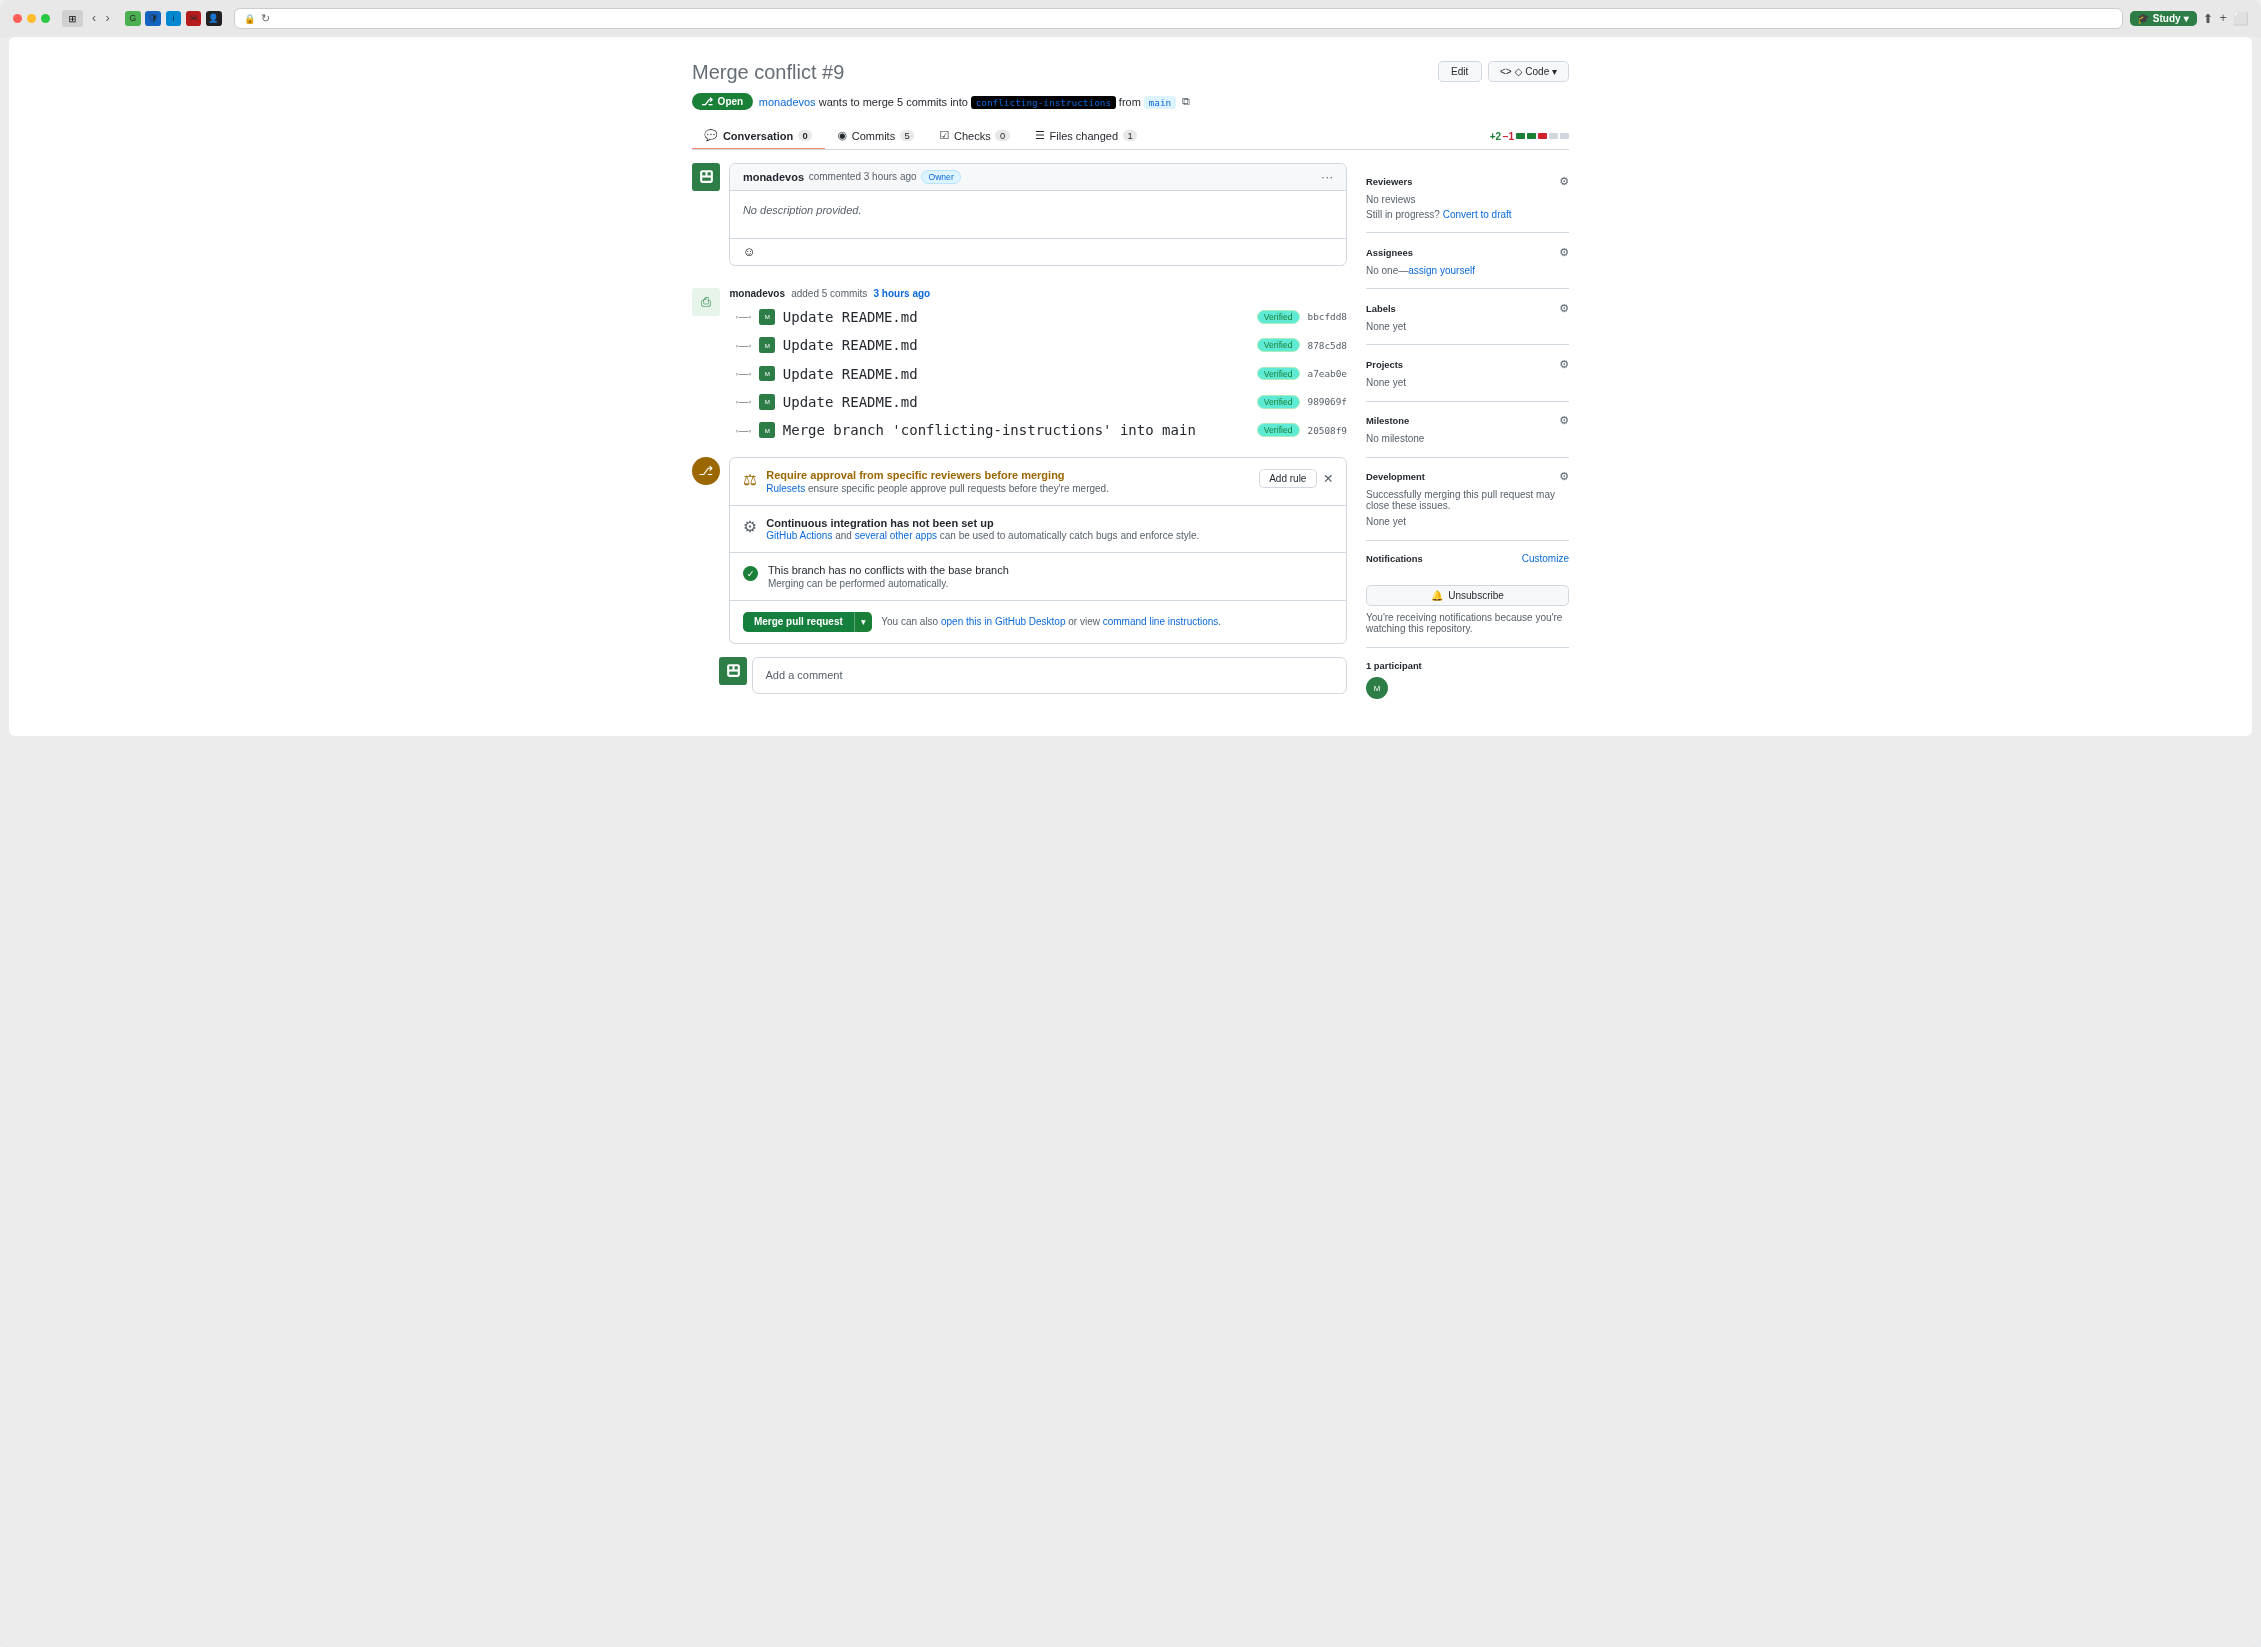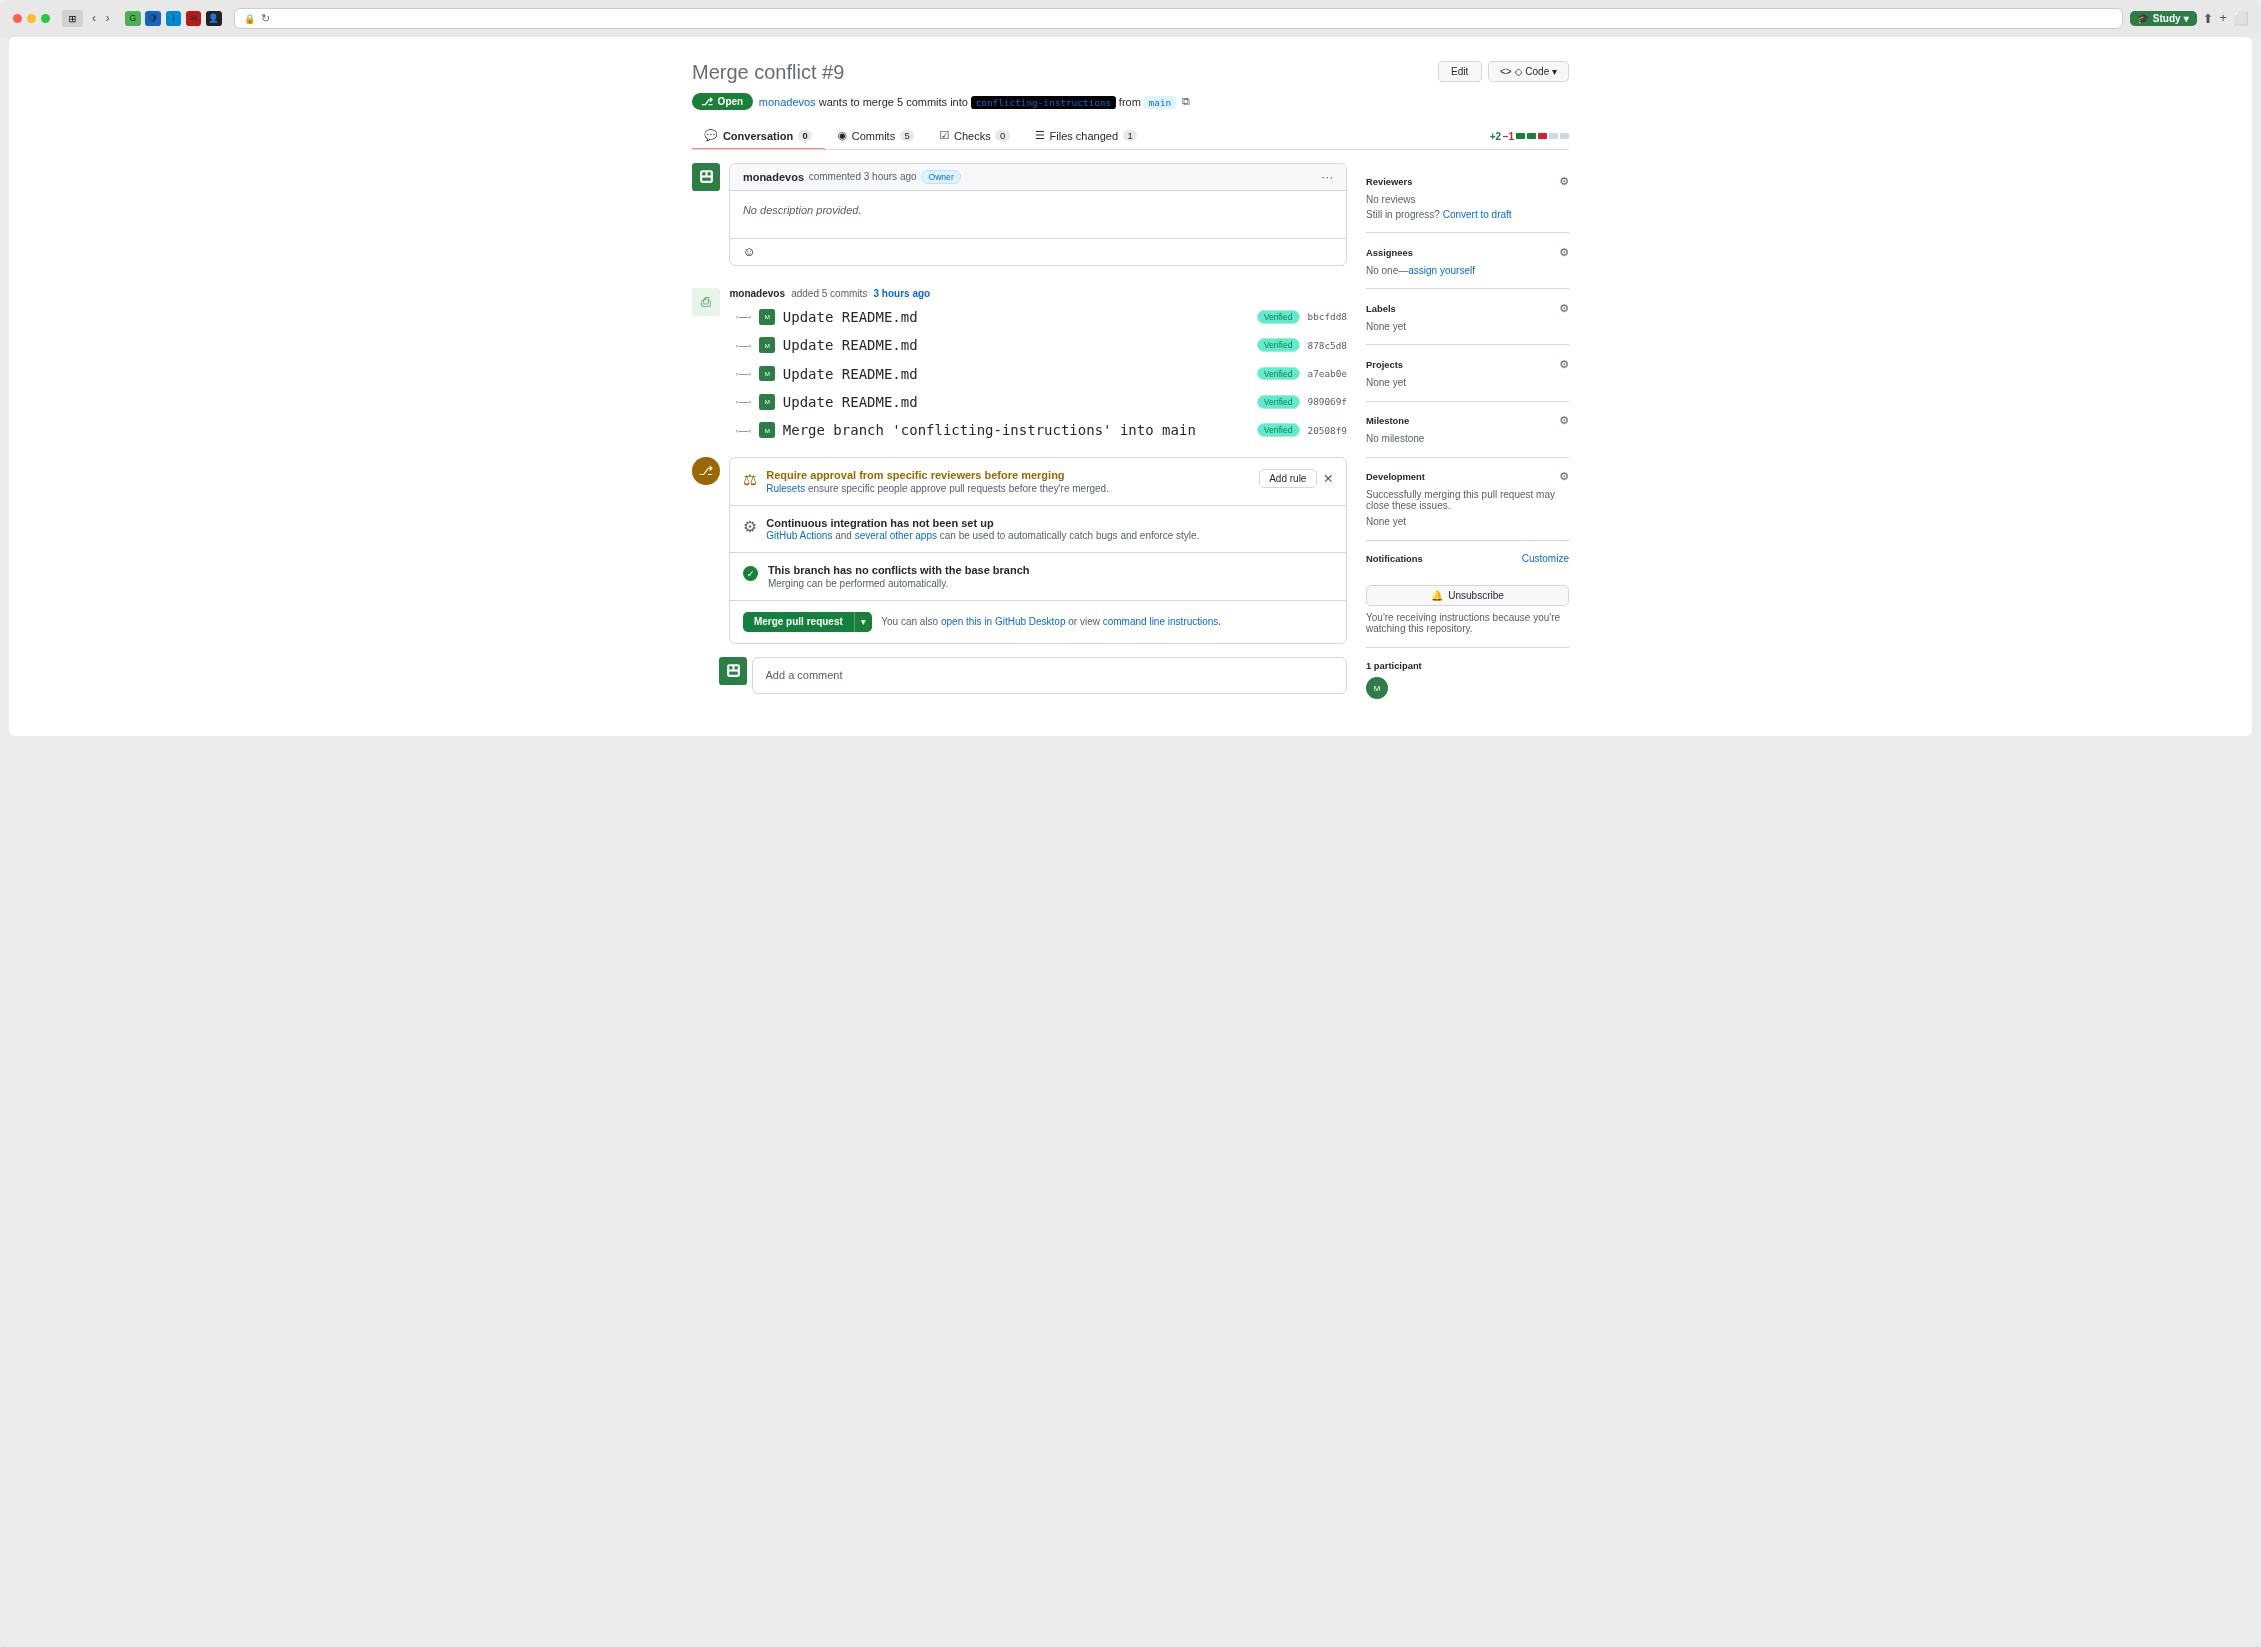--- a/index.html
+++ b/index.html
@@ -753,21 +753,21 @@
                     <span> and </span>
                     <a href="#">several other apps</a>
                     <span> can be used to automatically catch bugs and enforce style.</span>
                   </div>
                 </div>
               </div>
 
               <div class="check-item check-item-success">
                 <span class="check-icon" style="color:white;background:#1a7f37;border-radius:50%;width:15.6px;height:15.6px;display:flex;align-items:center;justify-content:center;font-size:9.4px;">✓</span>
                 <div class="check-body">
-                  <div class="check-title" style="font-weight:700;color:#24292f;">This branch has no conflicts with the base branch</div>
+                  <div class="check-title" style="font-weight:400;color:#24292f;">This branch has no conflicts with the base branch</div>
                   <div class="check-desc">Merging can be performed automatically.</div>
                 </div>
               </div>
 
               <div class="merge-btn-row">
                 <div class="btn-merge-group">
                   <button class="btn-merge-main">Merge pull request</button>
                   <button class="btn-merge-dropdown">▾</button>
                 </div>
                 <span class="merge-also-text">
@@ -853,21 +853,21 @@
 
           <div class="sidebar-section">
             <div class="notifications-header">
               <span class="sidebar-section-title">Notifications</span>
               <a href="#" class="customize-link">Customize</a>
             </div>
             <button class="unsubscribe-btn">
               <span>🔔</span>
               <span>Unsubscribe</span>
             </button>
-            <div class="sidebar-value">You're receiving instructions because you're watching this repository.</div>
+            <div class="sidebar-value">You're receiving notifications because you're watching this repository.</div>
           </div>
 
           <div class="sidebar-section">
             <div class="sidebar-section-header">
               <span class="sidebar-section-title">1 participant</span>
             </div>
             <div class="participants-row">
               <div class="small-avatar">M</div>
             </div>
           </div>

